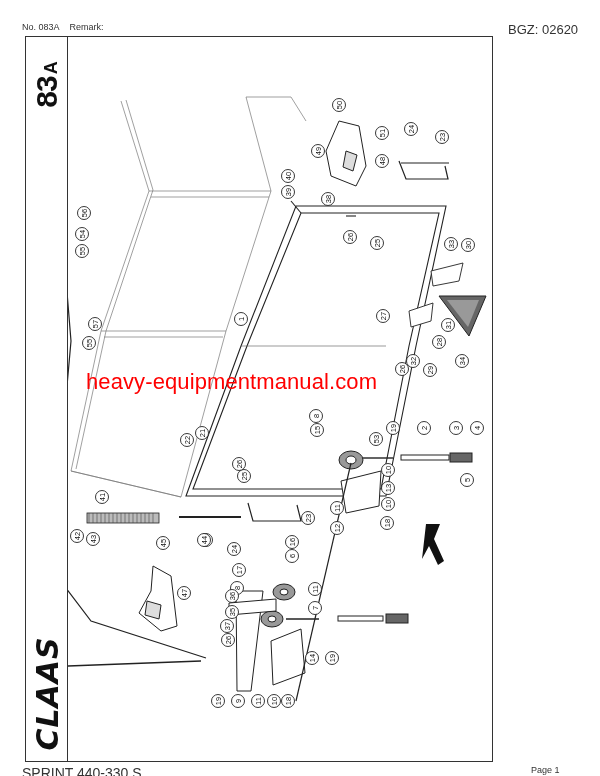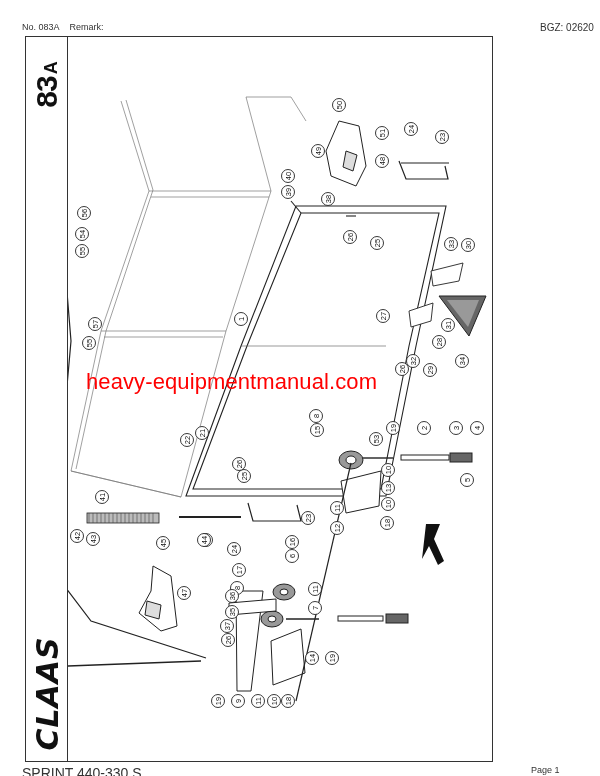--- a/index.html
+++ b/index.html
@@ -1,20 +1,20 @@
 <!DOCTYPE html>
 <html><head>
 <meta charset="utf-8">
 <style>
   html, body { margin:0; padding:0; background:#ffffff; }
   body { width:600px; height:776px; position:relative; overflow:hidden;
          font-family:"Liberation Sans", sans-serif; color:#222; }
   .hdr-left { position:absolute; left:22px; top:22px; font-size:9px; color:#333; }
   .hdr-left span + span { margin-left:8px; }
-  .hdr-right { position:absolute; left:508px; top:22px; font-size:10px; color:#333;margin-left:32px; }
+  .hdr-right { position:absolute; left:508px; top:22px; font-size:13px; color:#333; }
   .ftr-left { position:absolute; left:22px; top:765px; font-size:14px; color:#333; }
   .ftr-right { position:absolute; left:531px; top:765px; font-size:9px; color:#333;text-align:right; }
   .frame { position:absolute; left:25px; top:36px; width:468px; height:726px;
            border:1.5px solid #333; box-sizing:border-box; }
   .sidebar { position:absolute; left:0; top:0; width:42px; height:100%;
              border-right:1.2px solid #333; box-sizing:border-box; }
   .pageno { position:absolute; left:4px; top:18px; width:34px; height:60px;
             display:flex; align-items:center; justify-content:center; }
   .pageno-inner { transform:rotate(-90deg); white-space:nowrap; font-weight:bold;
                   font-size:30px; color:#111; letter-spacing:-1px; }

